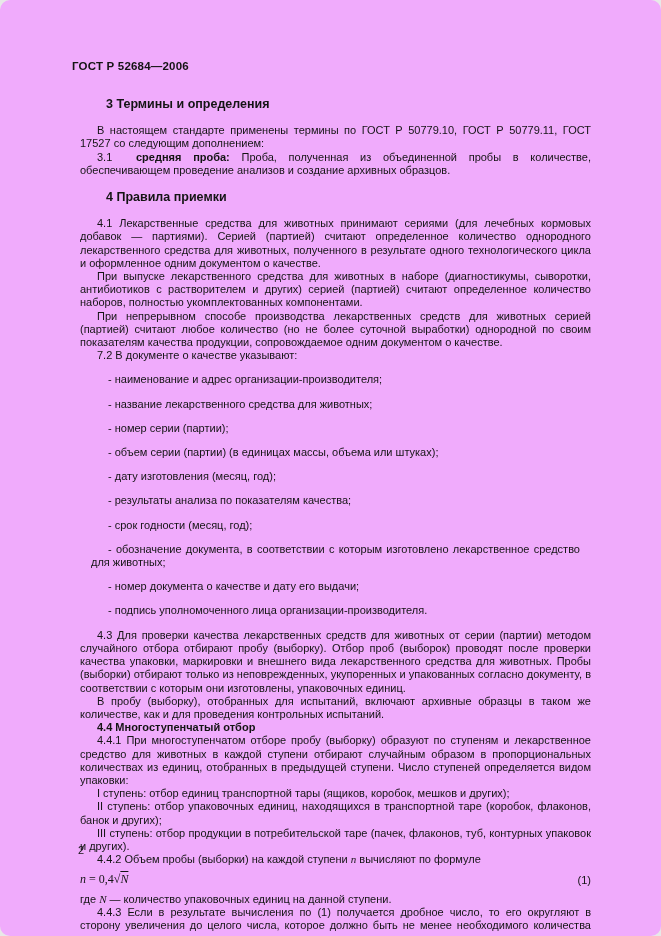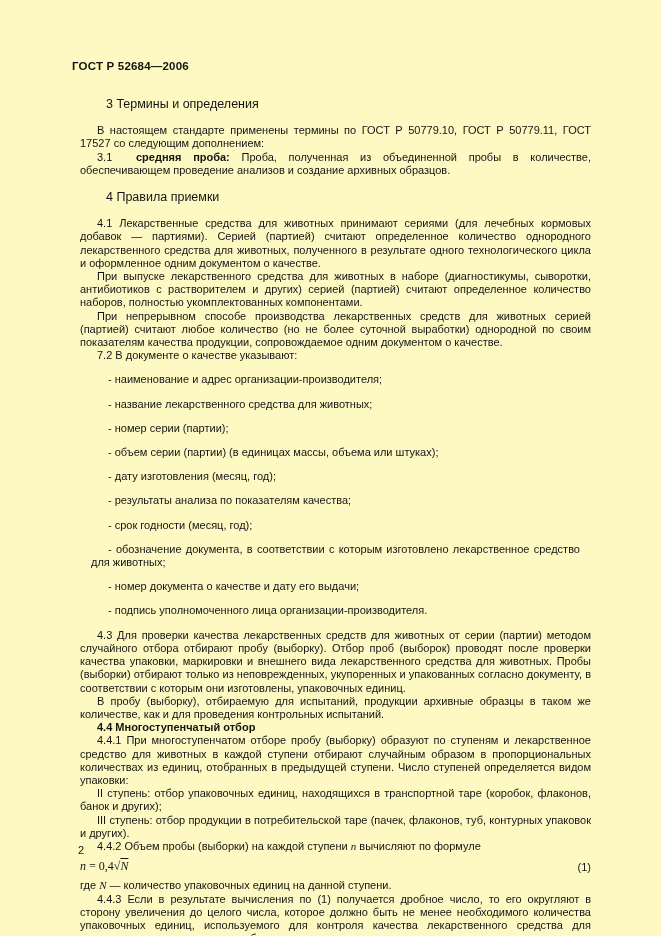--- a/index.html
+++ b/index.html
@@ -2,45 +2,46 @@
 <html><head>
 <meta charset="utf-8">
 <style>
   * { box-sizing: border-box; }
   html, body { margin: 0; padding: 0; background: #e8e8e8; }
   .page {
     position: relative;
     width: 661px;
     height: 936px;
     margin: 0 auto;
-    background: #fef9c3;
+    background: #f0abfc;
     font-family: "Liberation Sans", sans-serif;
     color: #141414;
     overflow: hidden;
+    border-radius: 10px;
   }
   .doc-header {
     position: absolute;
     top: 60px;
     left: 72px;
     font-size: 11.5px;
     font-weight: bold;
     letter-spacing: 0.2px;
   }
   .body {
     position: absolute;
     top: 84px;
     left: 80px;
     width: 511px;
     font-size: 11px;
     line-height: 13.2px;
     text-align: justify;
   }
   .section-heading {
     font-size: 12.5px;
-    font-weight: normal;
+    font-weight: bold;
     margin: 14px 0 13px 26px;
     text-align: left;
   }
   .para { margin: 0; text-indent: 17px; }
   .para.noindent { text-indent: 0; }
   .para.bold { font-weight: bold; }
   .list-item { margin: 11px; text-indent: 17px; }
   .term-name { font-weight: bold; margin-left: 12px; }
   .formula-row {
     position: relative;
@@ -95,26 +96,27 @@
     <div class="list-item">-  номер серии (партии);</div>
     <div class="list-item">-  объем серии (партии) (в единицах массы, объема или штуках);</div>
     <div class="list-item">-  дату изготовления (месяц, год);</div>
     <div class="list-item">-  результаты анализа по показателям качества;</div>
     <div class="list-item">-  срок годности (месяц, год);</div>
     <div class="list-item">-  обозначение документа, в соответствии с которым изготовлено лекарственное средство для животных;</div>
     <div class="list-item">-  номер документа о качестве и дату его выдачи;</div>
     <div class="list-item">-  подпись уполномоченного лица организации-производителя.</div>
 
     <p class="para">4.3  Для проверки качества лекарственных средств для животных от серии (партии) методом случайного отбора отбирают пробу (выборку). Отбор проб (выборок) проводят после проверки качества упаковки, маркировки и внешнего вида лекарственного средства для животных. Пробы (выборки) отбирают только из неповрежденных, укупоренных и упакованных согласно документу, в соответствии с которым они изготовлены, упаковочных единиц.</p>
-    <p class="para">В пробу (выборку), отбираемую для испытаний, продукции архивные образцы в таком же количестве, как и для проведения контрольных испытаний.</p>
+    <p class="para">В пробу (выборку), отобранных для испытаний, включают архивные образцы в таком же количестве, как и для проведения контрольных испытаний.</p>
 
     <p class="para bold">4.4  Многоступенчатый отбор</p>
 
     <p class="para">4.4.1  При многоступенчатом отборе пробу (выборку) образуют по ступеням и лекарственное средство для животных в каждой ступени отбирают случайным образом в пропорциональных количествах из единиц, отобранных в предыдущей ступени. Число ступеней определяется видом упаковки:</p>
 
+    <p class="para">I ступень: отбор единиц транспортной тары (ящиков, коробок, мешков и других);</p>
     <p class="para">II ступень: отбор упаковочных единиц, находящихся в транспортной таре (коробок, флаконов, банок и других);</p>
     <p class="para">III ступень: отбор продукции в потребительской таре (пачек, флаконов, туб, контурных упаковок и других).</p>
 
     <p class="para"><span>4.4.2  Объем пробы (выборки) на каждой ступени </span><span class="ivar">n</span><span> вычисляют по формуле</span></p>
 
     <div class="formula-row">
       <span class="fvar">n</span>
       <span>=</span>
       <span>0,4</span><span class="sqrt-sign">√</span><span class="radicand fvar">N</span>
       <span class="formula-number">(1)</span>

